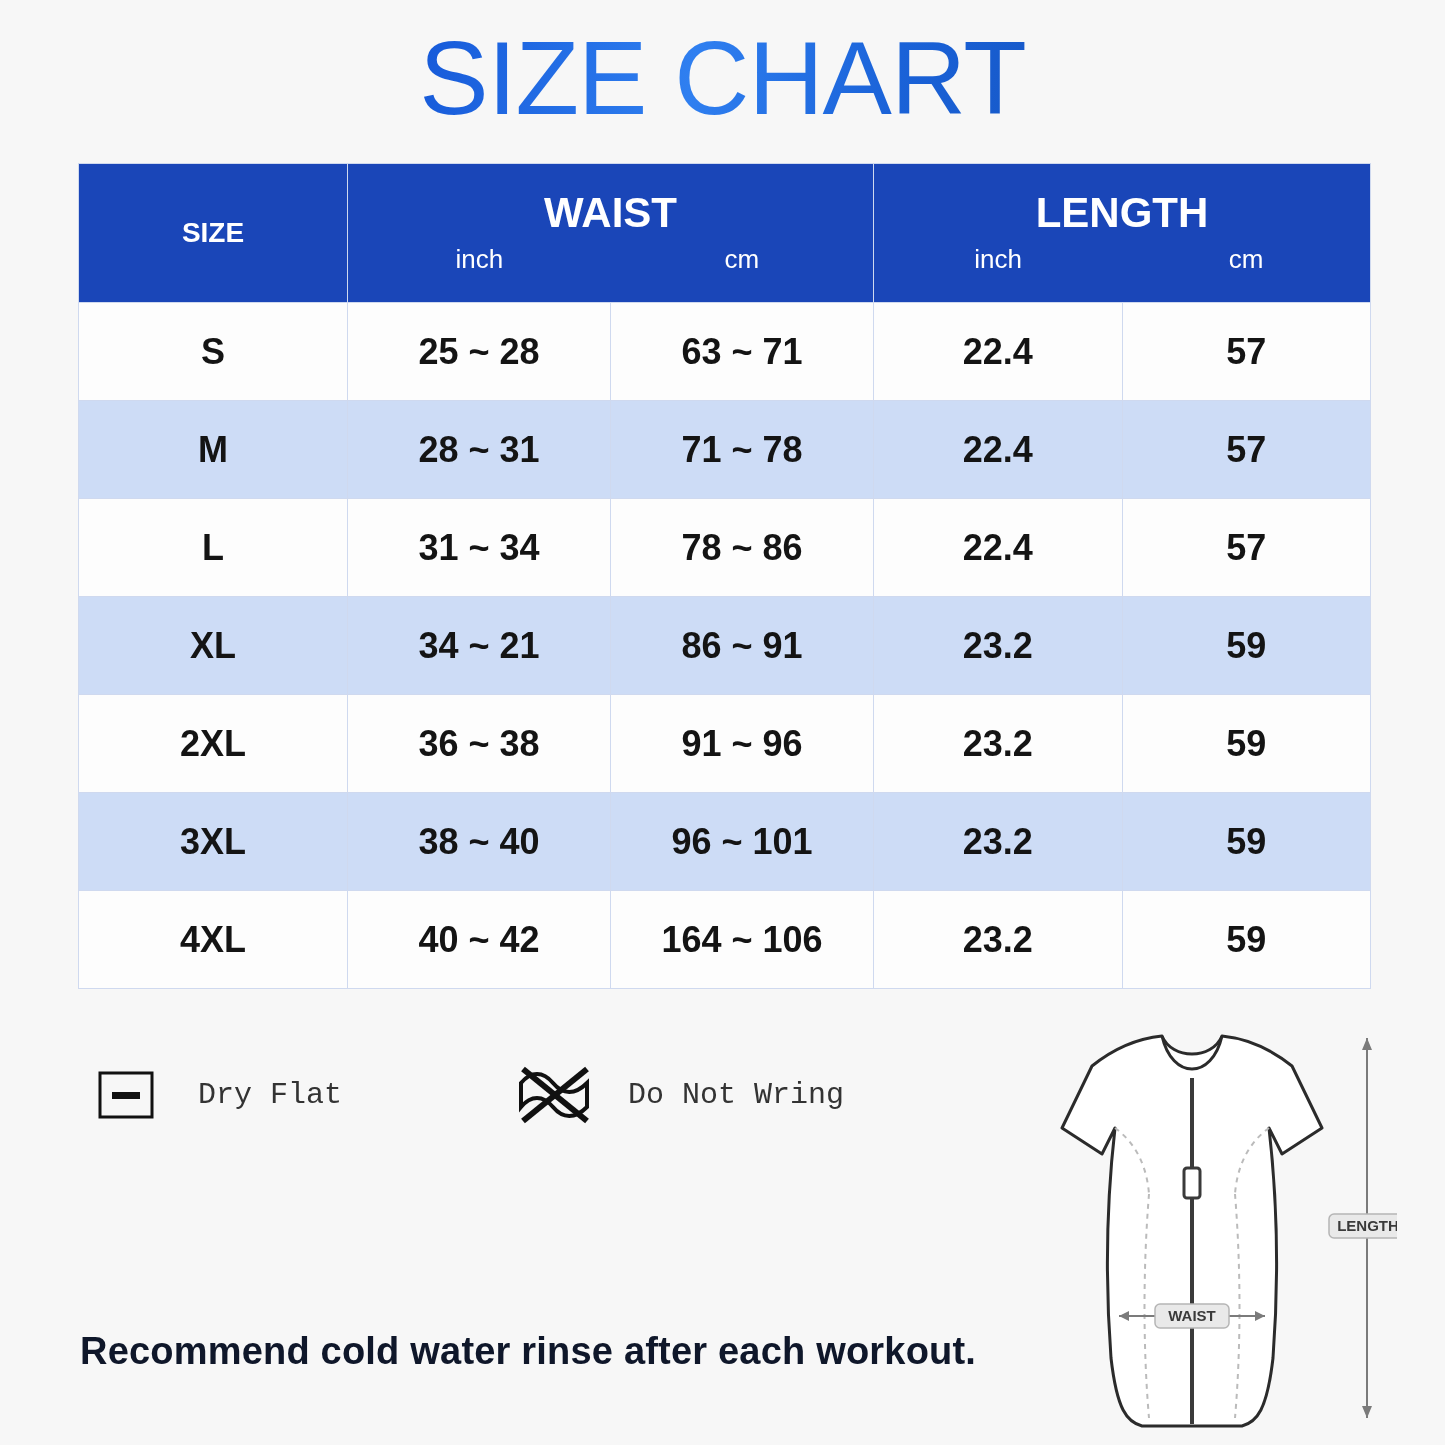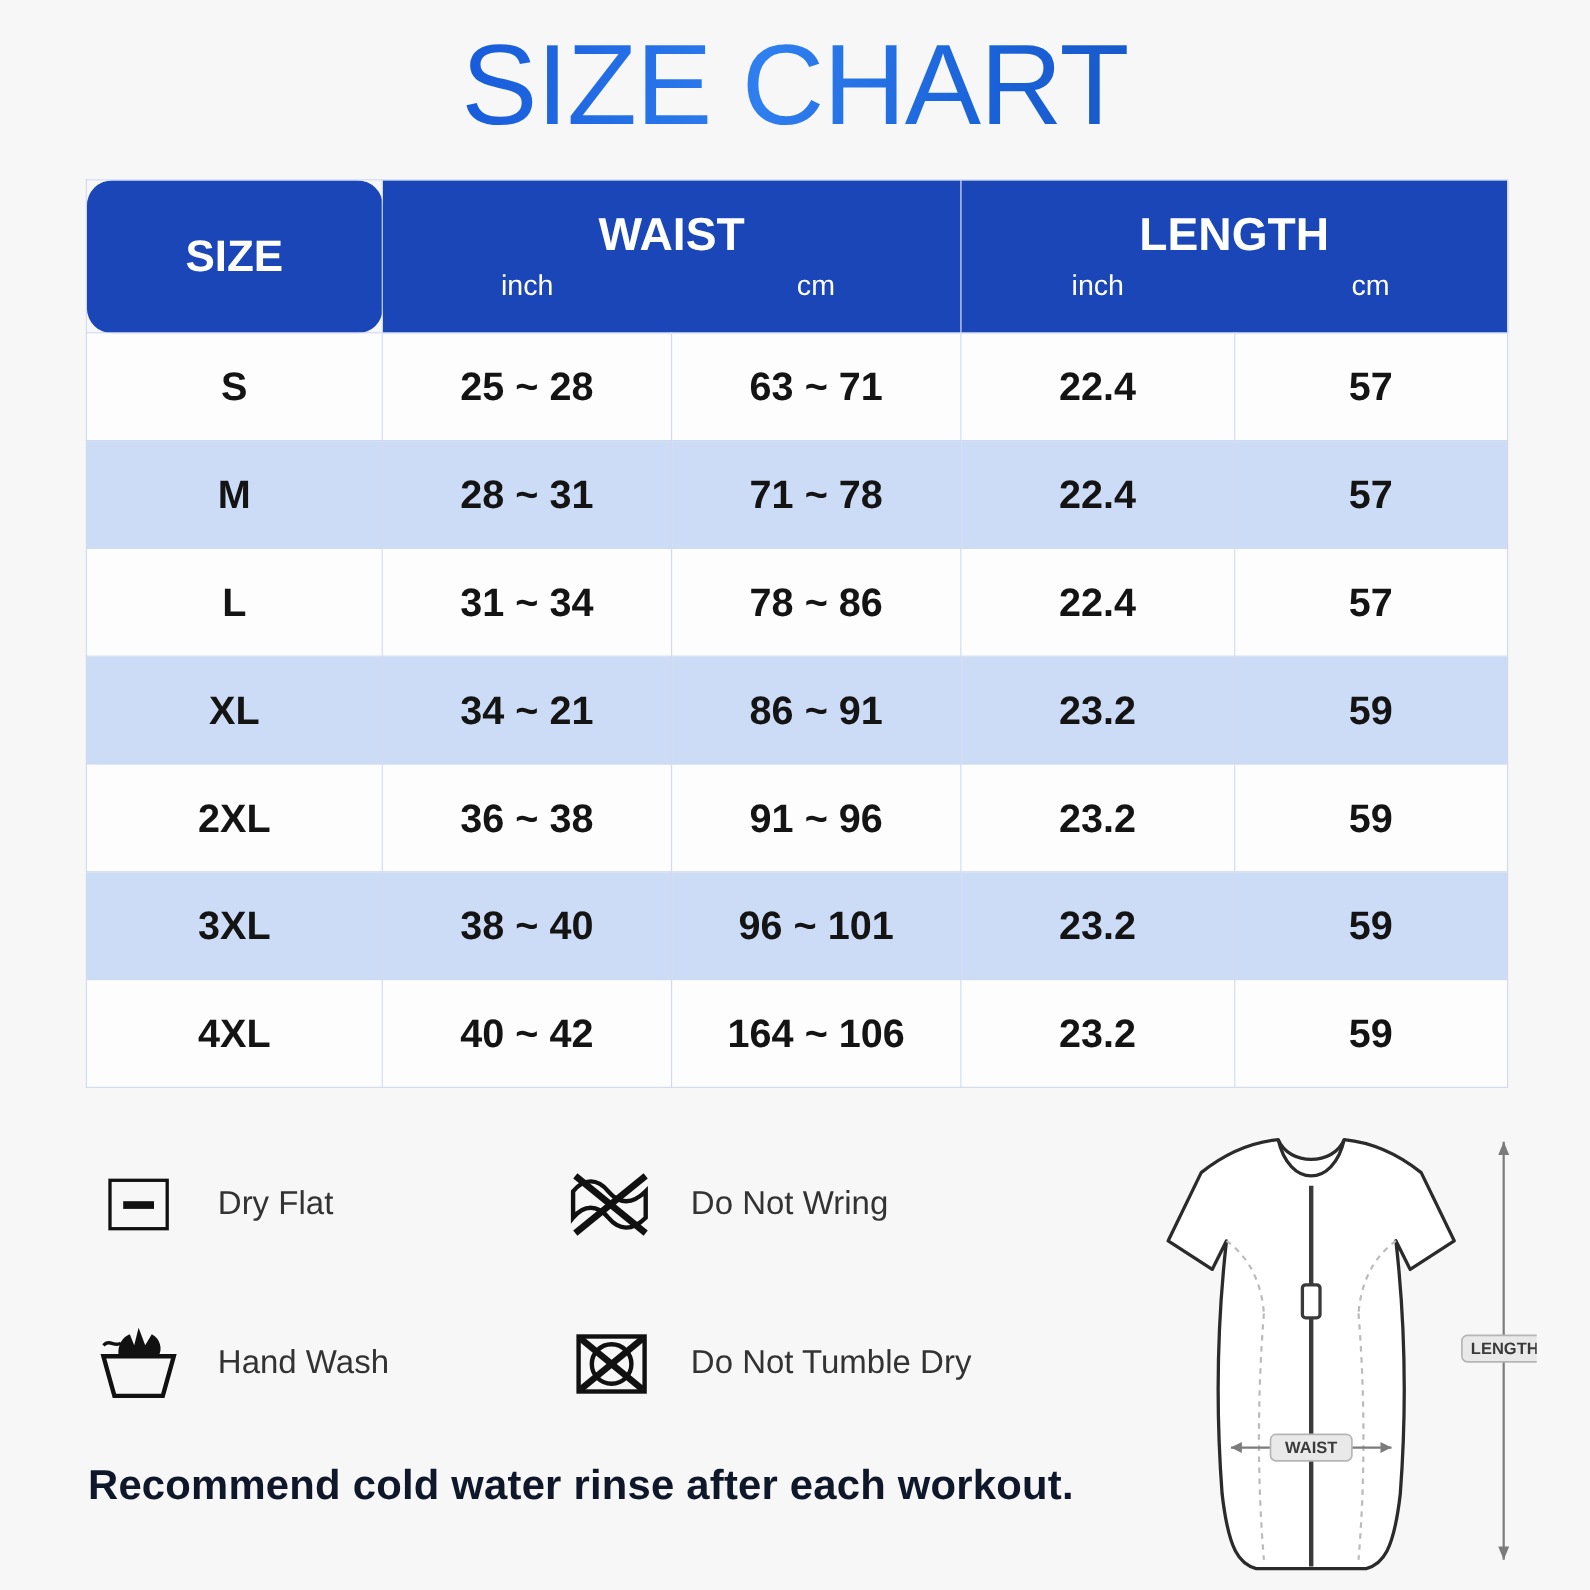--- a/index.html
+++ b/index.html
@@ -50,24 +50,23 @@
     text-align: center;
   }
   thead th {
     background: #1a46b8;
     color: #ffffff;
     border-color: #1a46b8;
     padding: 0;
     vertical-align: middle;
   }
   .th-size {
-    font-size: 40px;
+    font-size: 28px;
     font-weight: bold;
     height: 138px;
-    border-radius: 23px;
   }
   .group-head {
     display: flex;
     flex-direction: column;
     justify-content: center;
     height: 138px;
   }
   .group-title {
     font-size: 42px;
     font-weight: bold;
@@ -102,20 +101,21 @@
   .care {
     position: absolute;
     left: 78px;
     top: 1052px;
     width: 860px;
   }
   .care-row {
     display: flex;
     align-items: center;
     margin-bottom: 58px;
+    font-family: Liberation Mono, monospace;
   }
   .care-item {
     display: flex;
     align-items: center;
     width: 430px;
   }
   .care-icon {
     width: 96px;
     height: 86px;
     display: flex;
@@ -249,43 +249,20 @@
         <div class="care-icon">
           <svg width="86" height="76" viewBox="0 0 86 76">
             <path d="M8 26 C18 14, 30 14, 40 26 C50 38, 62 38, 74 26 L74 50 C62 62, 50 62, 40 50 C30 38, 18 38, 8 50 Z" fill="none" stroke="#111" stroke-width="4"></path>
             <line x1="10" y1="12" x2="74" y2="64" stroke="#111" stroke-width="6"></line>
             <line x1="74" y1="12" x2="10" y2="64" stroke="#111" stroke-width="6"></line>
           </svg>
         </div>
         <div class="care-label">Do Not Wring</div>
       </div>
     </div>
-    <div class="care-row">
-      <div class="care-item">
-        <div class="care-icon">
-          <svg width="80" height="80" viewBox="0 0 80 80">
-            <path d="M8 34 L72 34 L62 70 L18 70 Z" fill="none" stroke="#111" stroke-width="4"></path>
-            <path d="M22 34 C20 24, 26 16, 32 14 L36 24 L40 8 L46 24 L52 14 C60 18, 62 28, 58 34 Z" fill="#111"></path>
-            <path d="M8 24 C14 18, 18 26, 24 22" fill="none" stroke="#111" stroke-width="3"></path>
-          </svg>
-        </div>
-        <div class="care-label">Hand Wash</div>
-      </div>
-      <div class="care-item">
-        <div class="care-icon">
-          <svg width="80" height="80" viewBox="0 0 80 80">
-            <rect x="10" y="16" width="60" height="50" fill="none" stroke="#111" stroke-width="4"></rect>
-            <circle cx="40" cy="41" r="18" fill="none" stroke="#111" stroke-width="4"></circle>
-            <line x1="12" y1="18" x2="68" y2="64" stroke="#111" stroke-width="6"></line>
-            <line x1="68" y1="18" x2="12" y2="64" stroke="#111" stroke-width="6"></line>
-          </svg>
-        </div>
-        <div class="care-label">Do Not Tumble Dry</div>
-      </div>
-    </div>
   </div>
 
   <div class="recommend">Recommend cold water rinse after each workout.</div>
 
   <div class="garment">
     <svg width="420" height="420" viewBox="0 0 420 420">
 
       <path d="M115 48 C140 28, 165 20, 185 18 C195 42, 235 42, 245 18 C265 20, 290 28, 315 48
                L345 110 L305 136 L292 110
                C300 180, 302 260, 296 340

